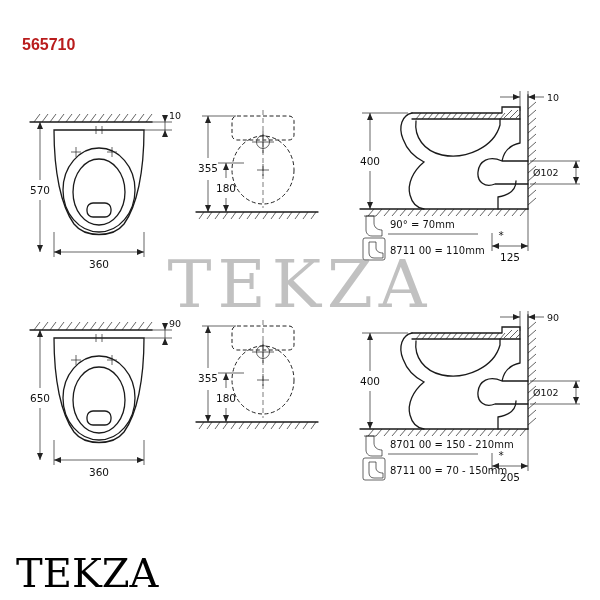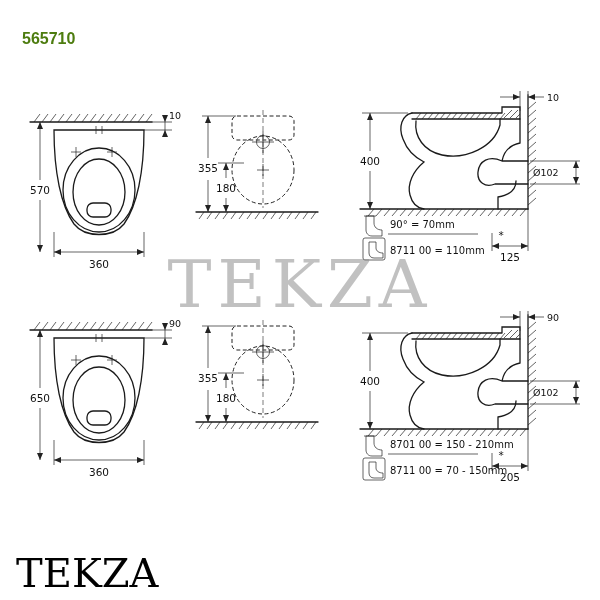--- a/index.html
+++ b/index.html
@@ -1,19 +1,19 @@
 <!DOCTYPE html>
 <html><head>
 <meta charset="utf-8">
 <style>
   html,body{margin:0;padding:0;}
   body{width:600px;height:600px;background:#ffffff;overflow:hidden;
        font-family:"Liberation Sans", sans-serif;}
   .sheet{position:relative;width:600px;height:600px;background:#fff;}
-  .code{position:absolute;left:22px;top:30px;font-size:16px;font-weight:bold;color:#4d7c0f;}
+  .code{position:absolute;left:22px;top:36px;font-size:16px;font-weight:bold;color:#b91c1c;}
   .view{position:absolute;}
   .med{stroke:#1a1a1a;stroke-width:1.3;fill:none;stroke-linecap:round;}
   .thin{stroke:#222;stroke-width:0.7;fill:none;}
   .dash{stroke:#222;stroke-width:1;fill:none;stroke-dasharray:4 2.5;}
   .dashthin{stroke:#222;stroke-width:0.6;fill:none;stroke-dasharray:5 3;}
   .arr{fill:#222;stroke:none;}
   svg text{font-family:"DejaVu Sans", sans-serif;font-size:10.5px;fill:#111;}
   svg text.sm{font-size:9.5px;}
   svg text.note{font-size:10px;}
   .watermark{position:absolute;top:246px;left:50%;transform:translateX(-50%);

